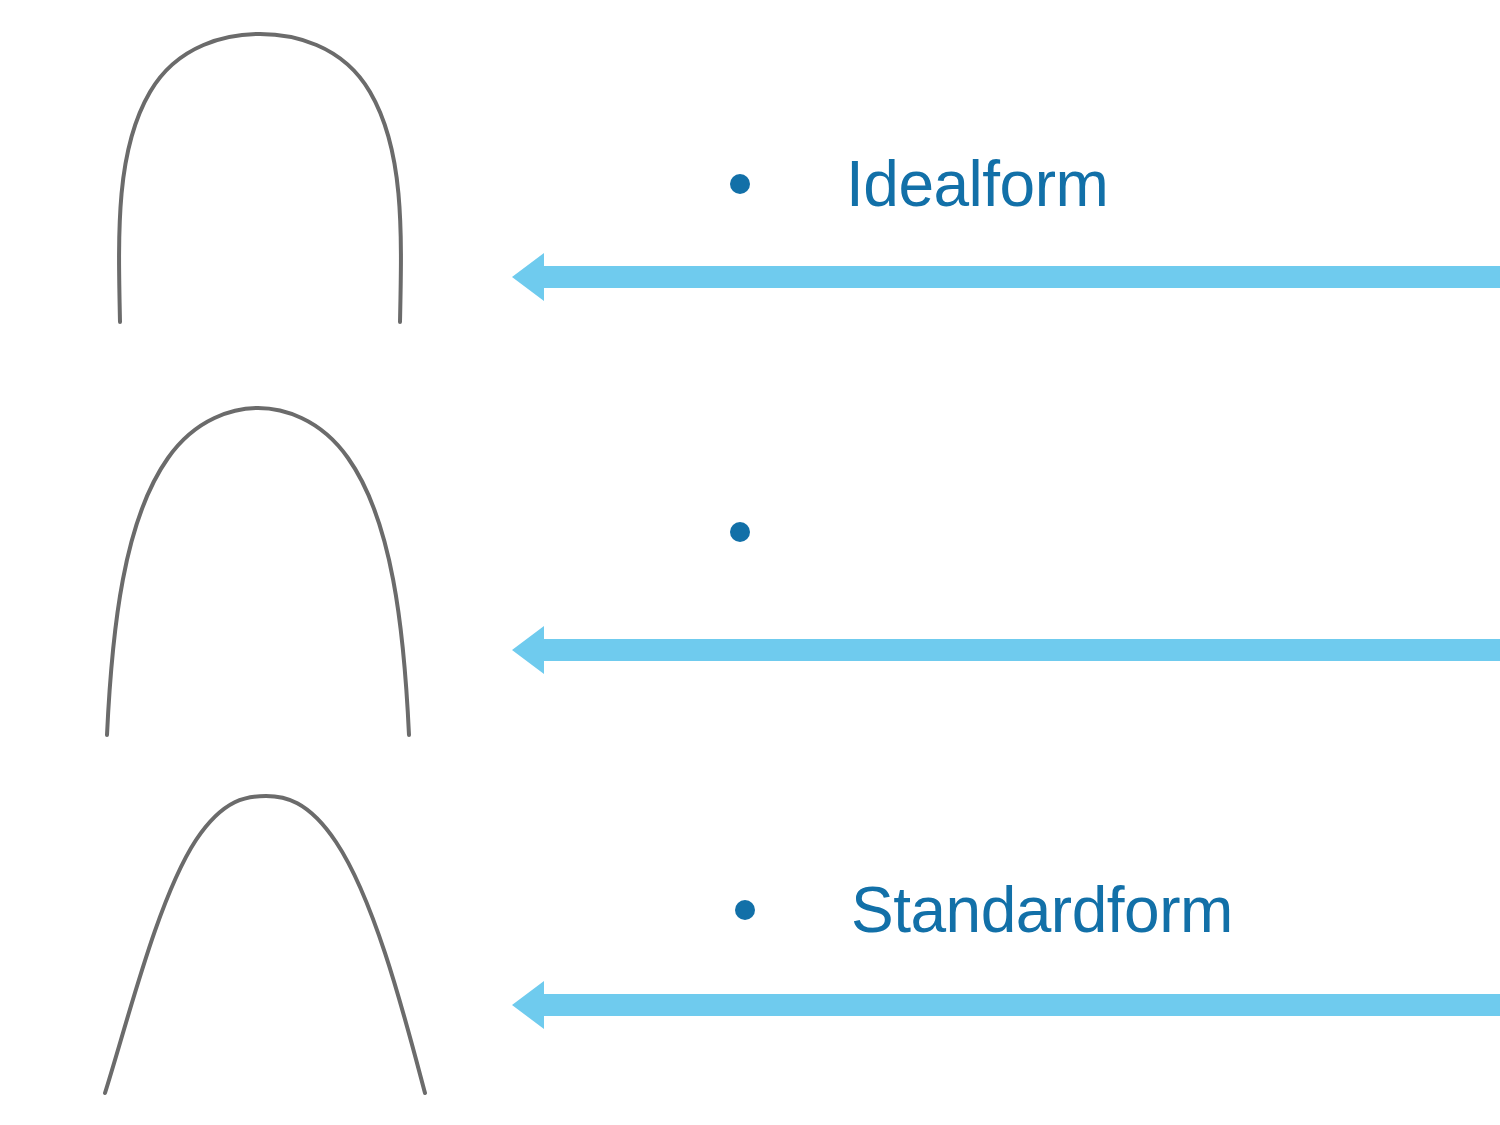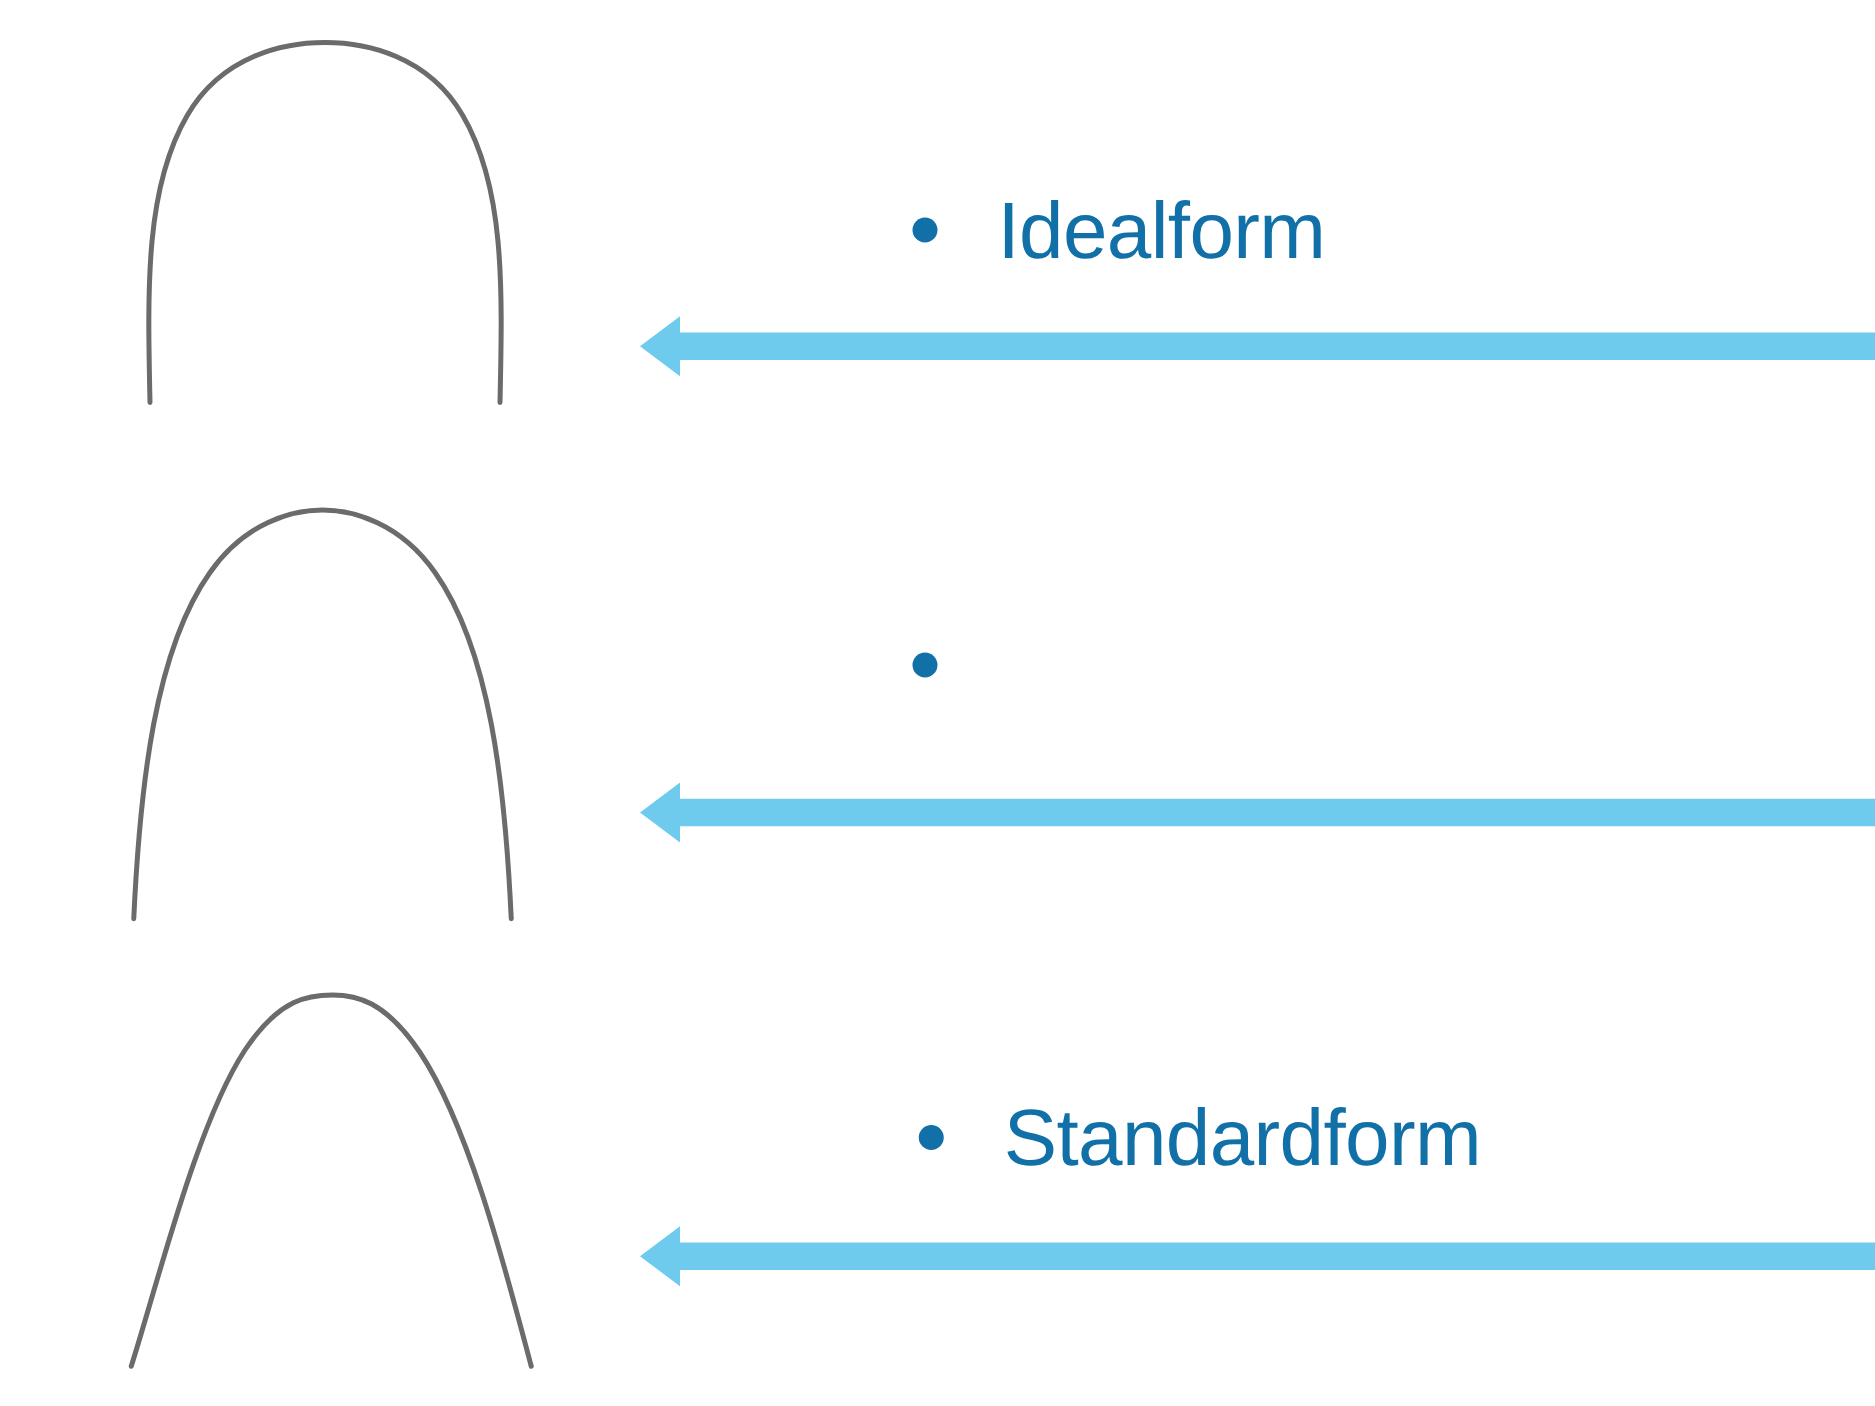--- a/index.html
+++ b/index.html
@@ -67,21 +67,21 @@
     height: 20px;
     border-radius: 50%;
     background: #1270a8;
     flex: 0 0 auto;
   }
   .bullet-label {
     font-size: 64px;
     line-height: 1;
     color: #1270a8;
     letter-spacing: -0.5px;
-    margin-left: 48px;
+    margin-left: 96px;
   }
 
   #row-idealform     { left: 730px; top: 152px; }
   #row-euroform      { left: 730px; top: 522px; }
   #row-standardform  { left: 735px; top: 878px; }
 </style>
 </head>
 <body>
 
 <div id="slide">

